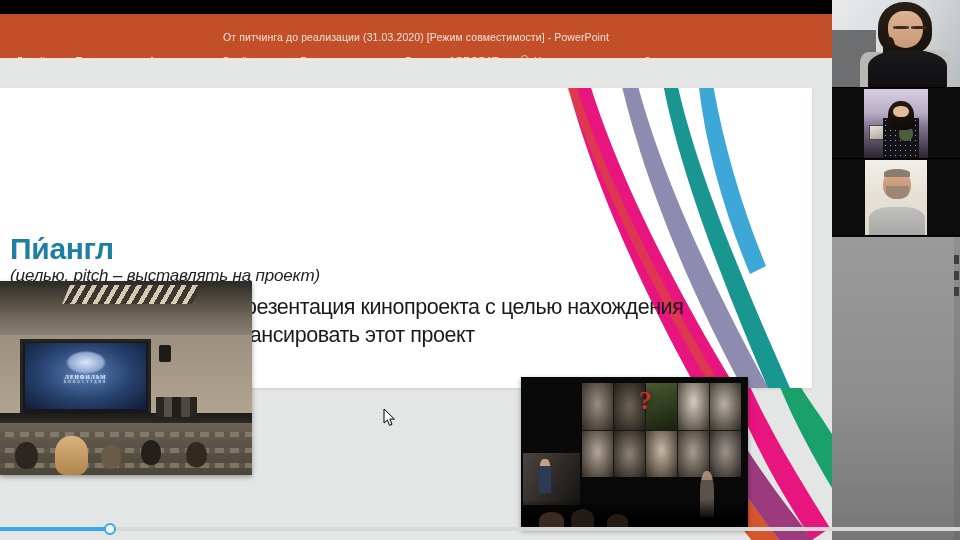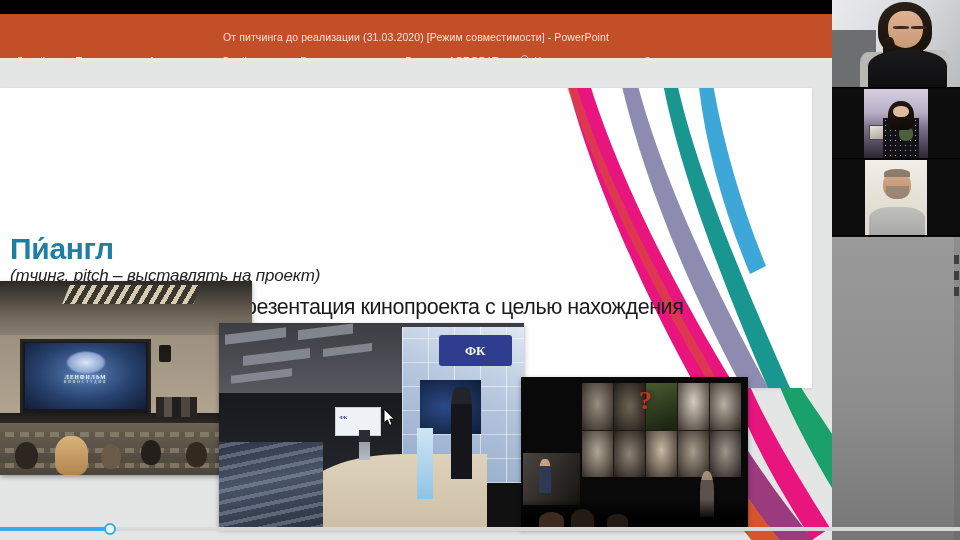--- a/index.html
+++ b/index.html
@@ -243,21 +243,21 @@
       <svg width="260" height="300" viewBox="0 0 260 300" preserveAspectRatio="none">
         <path d="M36 -10 C 60 70, 110 180, 190 310 L 150 310 C 80 185, 34 72, 14 -10 Z" fill="#e8157f"></path>
         <path d="M84 -10 C 104 70, 150 180, 222 310 L 196 310 C 130 190, 88 78, 68 -10 Z" fill="#8d8bb0"></path>
         <path d="M124 -10 C 140 66, 178 165, 238 300 L 216 300 C 160 170, 124 68, 110 -10 Z" fill="#18968f"></path>
         <path d="M160 -10 C 170 52, 190 120, 214 178 L 198 186 C 172 124, 152 54, 146 -10 Z" fill="#3da8d8"></path>
         <path d="M22 -10 C 44 66, 96 176, 176 310 L 166 310 C 86 178, 36 64, 12 -10 Z" fill="#d6552c" opacity=".55"></path>
       </svg>
     </div>
     <div class="slide-title">Пи́англ</div>
     <div class="slide-subtitle">
-      <span>(тчинг. </span><u>pitch</u><span> – выставлять на проект)</span>
+      <span>(целью. </span><u>pitch</u><span> – выставлять на проект)</span>
     </div>
     <div class="slide-body">устная или визуальная презентация кинопроекта с целью нахождения инвесторов, готовых финансировать этот проект</div>
   </div>
 
   <div class="ribbons-bottom" style="left:572px;top:388px;width:260px;height:152px;position:absolute;overflow:hidden;">
     <svg width="260" height="152" viewBox="0 0 260 152" preserveAspectRatio="none">
       <path d="M104 -6 C 126 40, 166 100, 214 160 L 186 160 C 136 100, 98 42, 80 -6 Z" fill="#d6552c"></path>
       <path d="M136 -6 C 160 42, 200 102, 248 160 L 214 160 C 168 104, 130 44, 112 -6 Z" fill="#9c3a7e"></path>
       <path d="M176 -6 C 196 40, 228 92, 258 140 L 240 152 C 206 100, 176 46, 158 -6 Z" fill="#e8157f"></path>
       <path d="M206 -6 C 220 30, 242 70, 260 100 L 260 46 C 246 24, 232 6, 226 -6 Z" fill="#19a06b"></path>
@@ -282,41 +282,20 @@
     <div class="aud-seatrow" style="top:78%;"></div>
     <div class="aud-seatrow" style="top:86%;"></div>
     <div class="aud-seatrow" style="top:94%;"></div>
     <div class="aud-blonde"></div>
     <div class="aud-head" style="left:6%;top:83%;width:9%;height:14%;background:#2c2520;"></div>
     <div class="aud-head" style="left:40%;top:84%;width:8%;height:13%;background:#6b5a45;"></div>
     <div class="aud-head" style="left:56%;top:82%;width:8%;height:13%;background:#241f1b;"></div>
     <div class="aud-head" style="left:74%;top:83%;width:8%;height:13%;background:#33291f;"></div>
   </div>
 
-  <div class="photo photo-2">
-    <div class="c2-dark"></div>
-    <div class="c2-ceiling"></div>
-    <div class="c2-panel" style="left:2%;top:4%;width:20%;height:5%;"></div>
-    <div class="c2-panel" style="left:26%;top:2%;width:18%;height:5%;"></div>
-    <div class="c2-panel" style="left:8%;top:14%;width:22%;height:5%;"></div>
-    <div class="c2-panel" style="left:34%;top:11%;width:16%;height:4%;"></div>
-    <div class="c2-panel" style="left:4%;top:24%;width:20%;height:4%;"></div>
-    <div class="c2-wall"></div>
-    <div class="c2-wallgrid"></div>
-    <div class="c2-bluepic"></div>
-    <div class="c2-logo">ФК</div>
-    <div class="c2-smallscreen"></div>
-    <div class="c2-ss-logo">ФК</div>
-    <div class="c2-stage"></div>
-    <div class="c2-podium"></div>
-    <div class="c2-presenter"></div>
-    <div class="c2-man"></div>
-    <div class="c2-audience"></div>
-    <div class="c2-aud-rows"></div>
-  </div>
 
   <div class="photo photo-3">
     <div class="c3-bg"></div>
     <div class="c3-screen">
       <div class="c3-cell">
           <div class="c3-face" style="background:radial-gradient(ellipse at 50% 45%,#9a8d80,#2e2722);"></div>
         </div>
       <div class="c3-cell">
           <div class="c3-face" style="background:radial-gradient(ellipse at 50% 50%,#6d6455,#201c17);"></div>
         </div>

